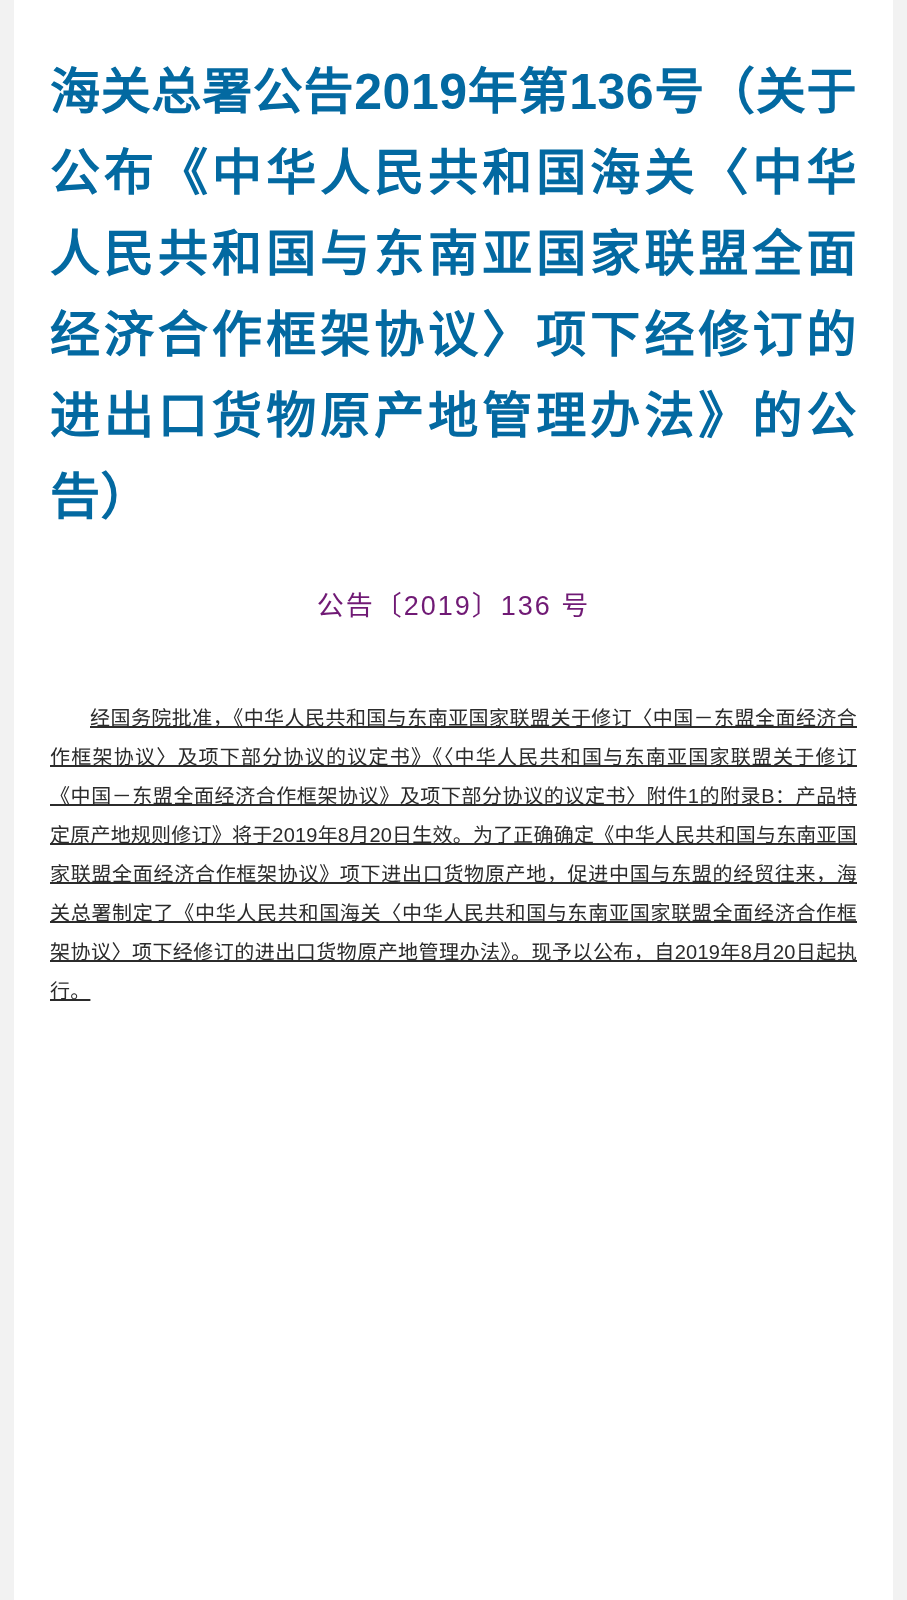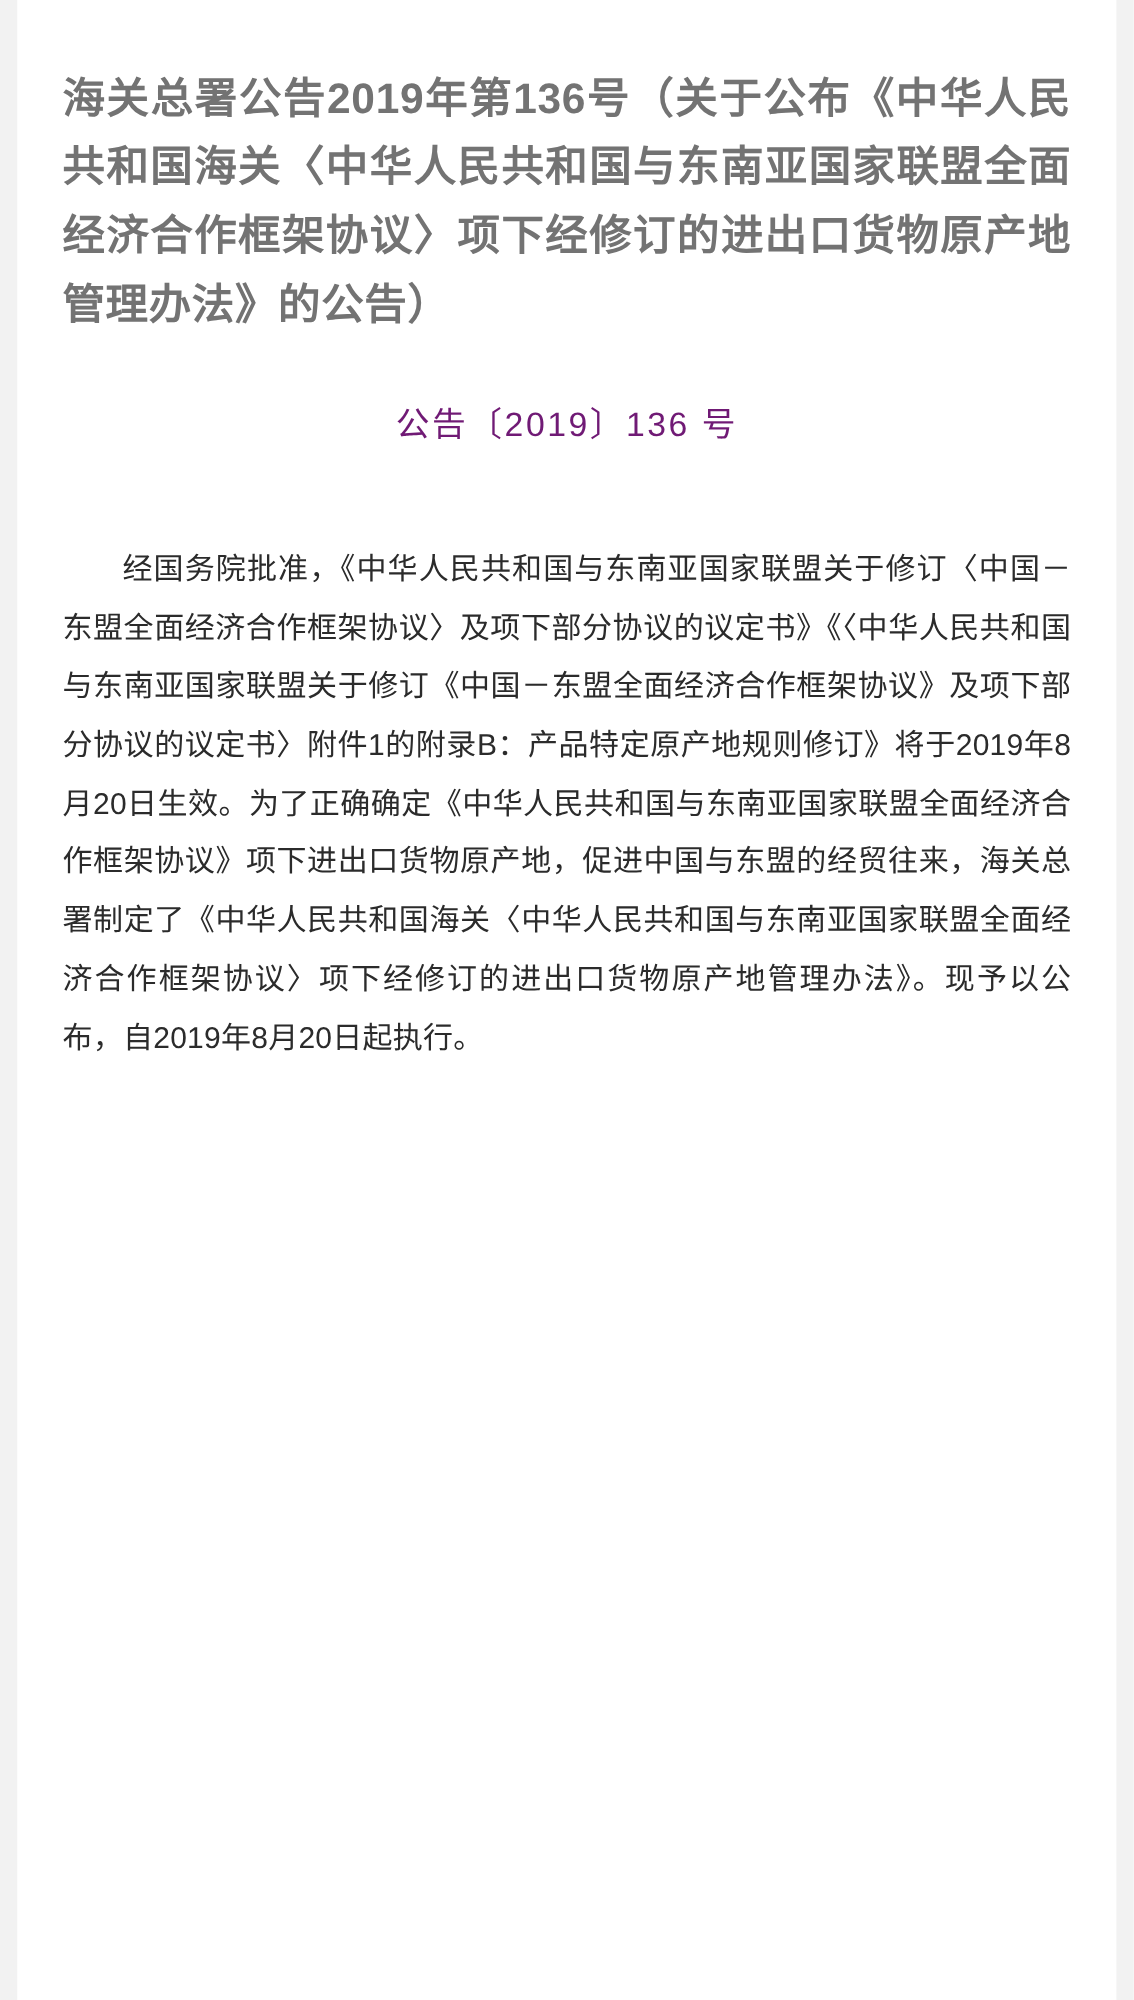--- a/index.html
+++ b/index.html
@@ -37,52 +37,53 @@
     left: 14px;
     right: 14px;
     top: 0;
     bottom: 0;
     background: #ffffff;
     padding: 40px 36px 0 36px;
     box-sizing: border-box;
   }
 
   .doc-title {
-    font-size: 34px;
+    font-size: 50px;
     line-height: 1.62;
     font-weight: bold;
-    color: #737373;
+    color: #0369a1;
     letter-spacing: 0.5px;
     margin: 12px 0 0 0;
     text-align: justify;
     text-justify: inter-ideograph;
   }
 
   .doc-number {
     margin-top: 46px;
     text-align: center;
     font-size: 27px;
     color: #701a75;
     letter-spacing: 2px;
     font-weight: normal;
   }
 
   .body-block {
     margin-top: 76px;
   }
 
   .doc-paragraph {
-    font-size: 24px;
+    font-size: 20px;
     line-height: 1.95;
     color: #2b2b2b;
     text-align: justify;
     text-justify: inter-ideograph;
     text-indent: 2em;
     margin: 0;
     letter-spacing: 0.2px;
+    text-decoration: underline;
   }
 </style>
 </head>
 <body>
 
 <div class="page">
 
   <div class="gutter-left"></div>
   <div class="gutter-right"></div>
 

